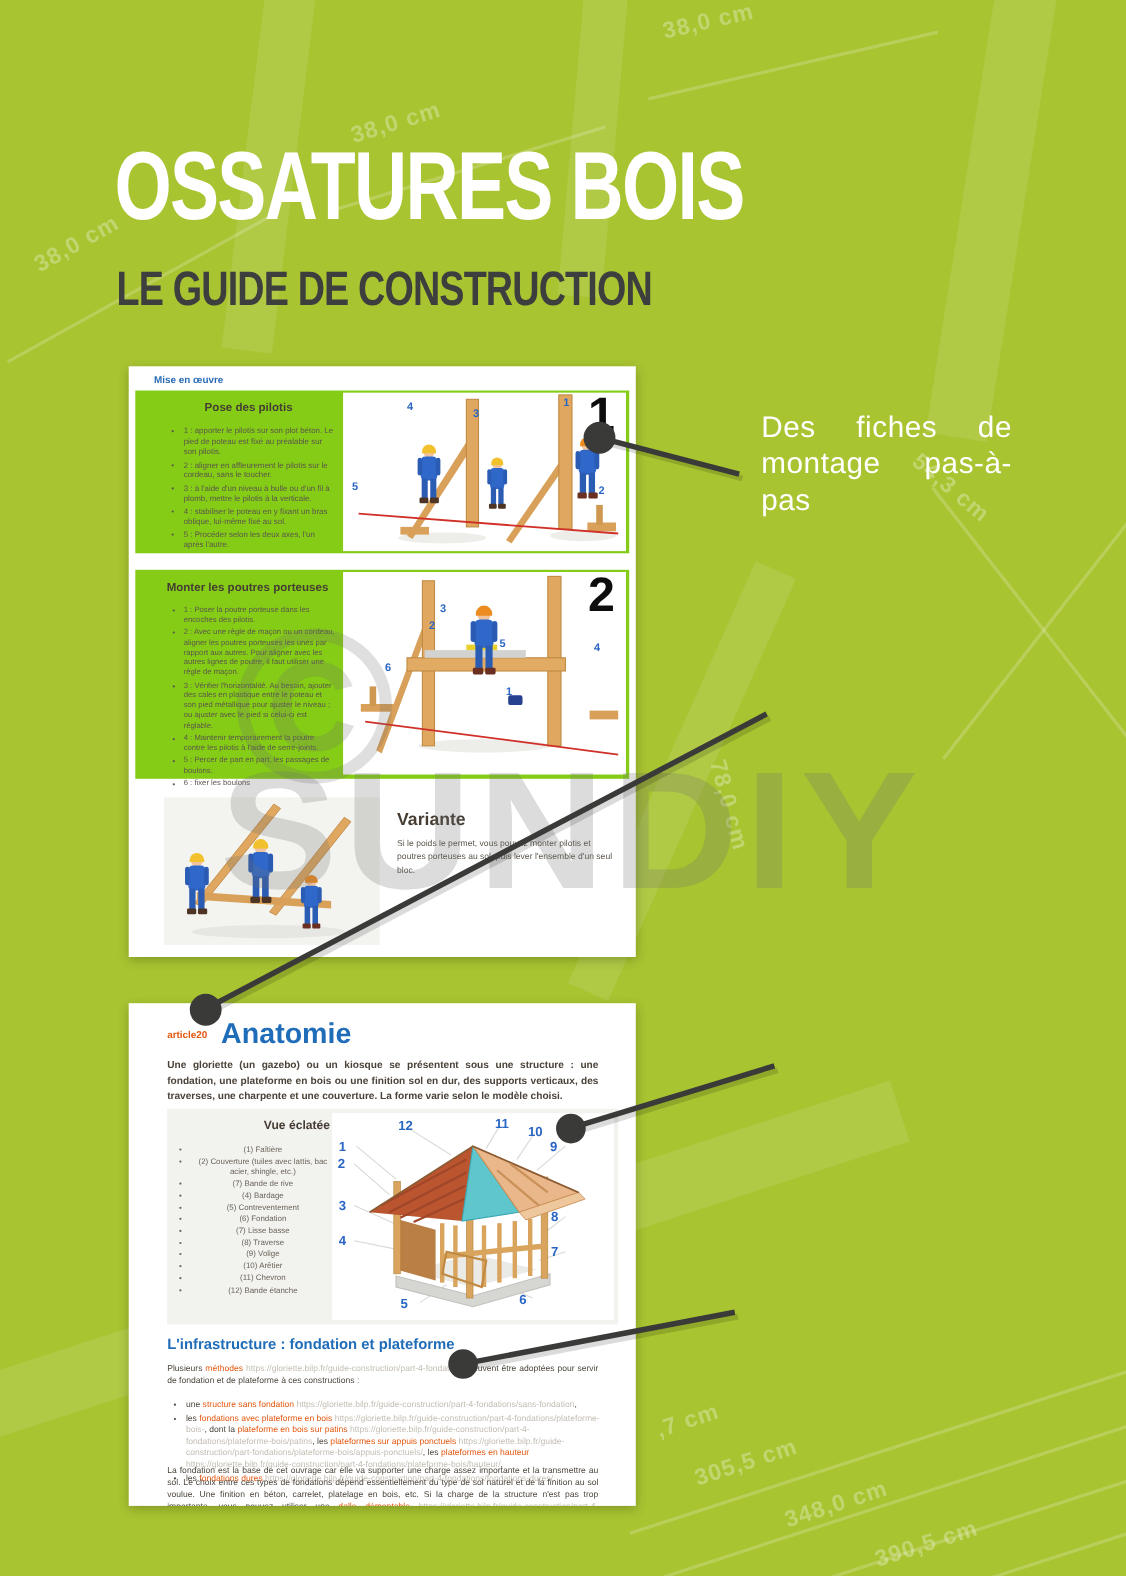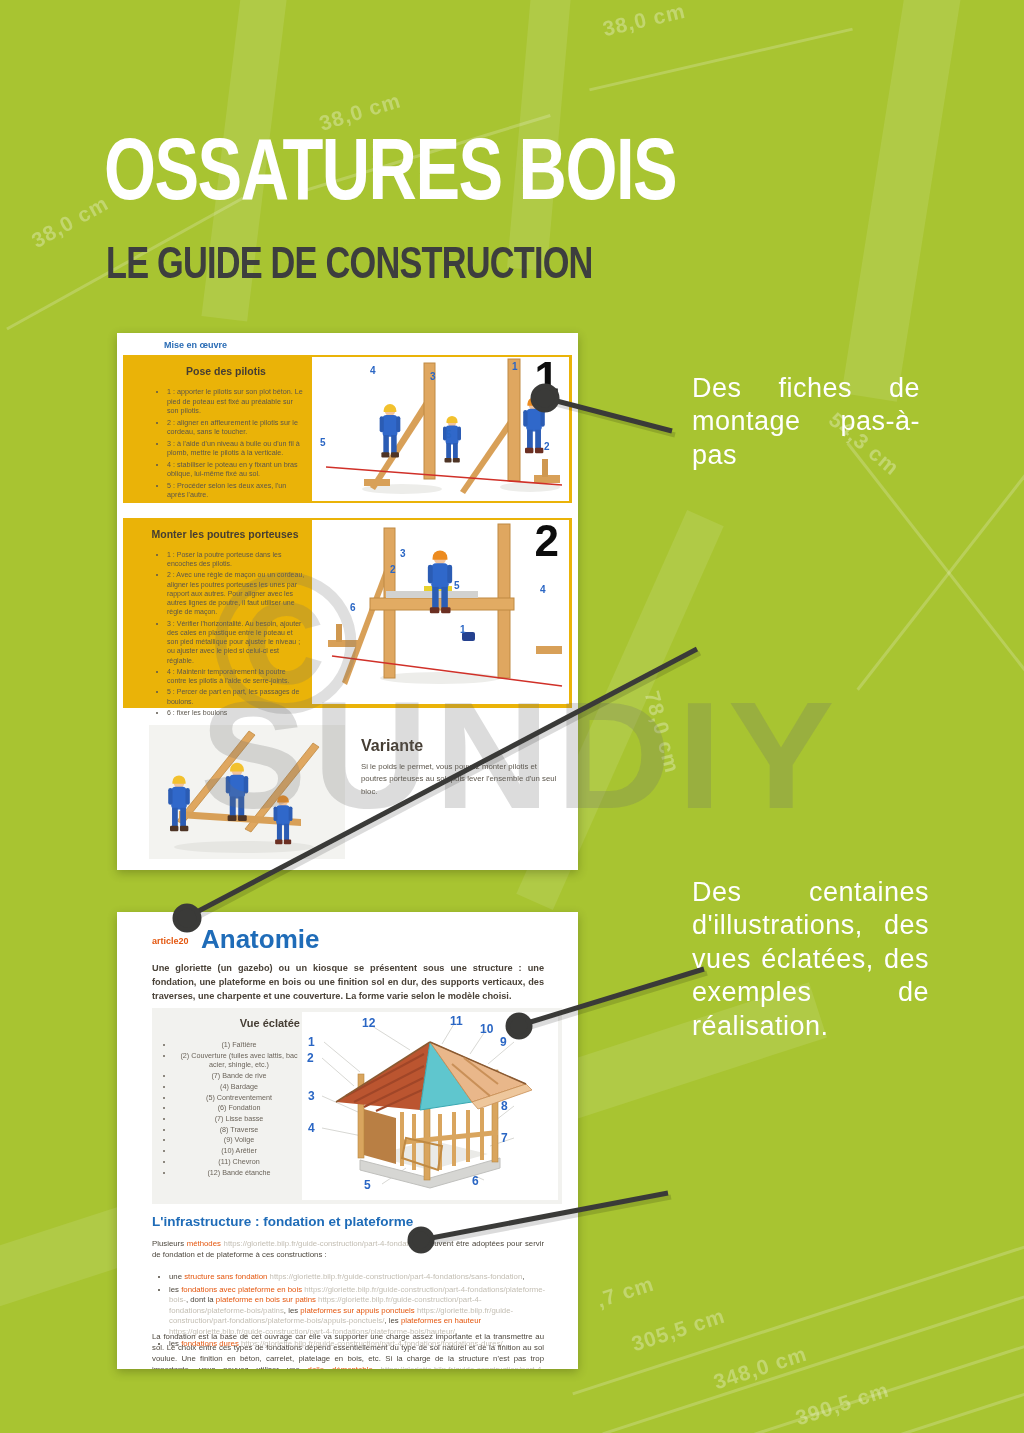--- a/index.html
+++ b/index.html
@@ -16,22 +16,22 @@
          font-weight:800;letter-spacing:-2px;transform:scaleX(0.76);transform-origin:left top;
          white-space:nowrap;}
   .subtitle{position:absolute;left:106px;top:238px;z-index:20;color:#3d3e3e;font-size:44px;
          font-weight:800;letter-spacing:-1px;transform:scaleX(0.78);transform-origin:left top;
          white-space:nowrap;}
   
   .panel{position:absolute;left:117px;width:461px;background:#ffffff;z-index:10;
          box-shadow:0 3px 9px rgba(40,45,10,0.30);overflow:hidden;}
   .panel1{top:333px;height:537px;}
   .panel2{top:912px;height:457px;}
-  .mise{position:absolute;left:47px;top:7px;font-size:9px;font-weight:700;color:#2a6cb5;}
-  .sec{position:absolute;left:6px;width:449px;background:#eab308;}
+  .mise{position:absolute;left:23px;top:7px;font-size:9px;font-weight:700;color:#2a6cb5;}
+  .sec{position:absolute;left:6px;width:449px;background:#84cc16;}
   .sec1{top:22px;height:148px;}
   .sec2{top:185px;height:190px;}
   .sec3{top:390px;height:140px;background:#ffffff;}
   .sec-title{position:absolute;left:30px;top:10px;width:146px;margin:0;text-align:center;
              font-size:10.5px;font-weight:700;color:#453d33;}
   .steps{position:absolute;left:34px;top:32px;width:138px;margin:0;padding-left:10px;
          font-size:7.2px;line-height:1.32;color:#5c564c;}
   .steps li{margin-bottom:2px;}
   .fig{position:absolute;right:3px;top:2px;background:#ffffff;}
   .fig svg{display:block;}
@@ -328,21 +328,20 @@
     <p class="rich infra-intro"><span class="seg-text">Plusieurs </span><span class="seg-link">méthodes</span><span class="seg-url"> https://gloriette.bilp.fr/guide-construction/part-4-fondations </span><span class="seg-text"> peuvent être adoptées pour servir de fondation et de plateforme à ces constructions :</span></p>
     <ul class="infra-bullets">
       <li><span class="seg-text">une </span><span class="seg-link">structure sans fondation</span><span class="seg-url"> https://gloriette.bilp.fr/guide-construction/part-4-fondations/sans-fondation</span><span class="seg-text">,</span></li>
       <li><span class="seg-text">les </span><span class="seg-link">fondations avec plateforme en bois</span><span class="seg-url"> https://gloriette.bilp.fr/guide-construction/part-4-fondations/plateforme-bois-</span><span class="seg-text">, dont la </span><span class="seg-link">plateforme en bois sur patins</span><span class="seg-url"> https://gloriette.bilp.fr/guide-construction/part-4-fondations/plateforme-bois/patins</span><span class="seg-text">, les </span><span class="seg-link">plateformes sur appuis ponctuels</span><span class="seg-url"> https://gloriette.bilp.fr/guide-construction/part-fondations/plateforme-bois/appuis-ponctuels/</span><span class="seg-text">, les </span><span class="seg-link">plateformes en hauteur</span><span class="seg-url"> https://gloriette.bilp.fr/guide-construction/part-4-fondations/plateforme-bois/hauteur/</span><span class="seg-text">,</span></li>
       <li><span class="seg-text">les </span><span class="seg-link">fondations dures</span><span class="seg-url"> https://gloriette.bilp.fr/guide-construction/part-4-fondations/fondations-dures/</span><span class="seg-text">.</span></li>
     </ul>
     <p class="rich outro"><span class="seg-text">La fondation est la base de cet ouvrage car elle va supporter une charge assez importante et la transmettre au sol. Le choix entre ces types de fondations dépend essentiellement du type de sol naturel et de la finition au sol voulue. Une finition en béton, carrelet, platelage en bois, etc. Si la charge de la structure n'est pas trop importante, vous pouvez utiliser une </span><span class="seg-link">dalle démontable</span><span class="seg-url"> https://gloriette.bilp.fr/guide-construction/part-4-fondations/dalle-demontable</span></p>
   </div>
 
   <div class="annotation ann1">Des fiches de montage pas-à-pas</div>
-  <div class="annotation ann3">Des centaines d'illustrations, des vues éclatées, des exemples de réalisation.</div>
 
   <svg class="connectors" width="1024" height="1433" viewBox="0 0 1024 1433">
     <g stroke="rgba(0,0,0,0.14)" stroke-width="5" fill="rgba(0,0,0,0.14)">
       <line x1="675" y1="435" x2="552" y2="403"></line>
       <line x1="700" y1="653" x2="194" y2="919"></line>
       <line x1="707" y1="973" x2="527" y2="1028"></line>
       <line x1="671" y1="1197" x2="429" y2="1243"></line>
     </g>
     <g stroke="#3a3a38" stroke-width="5" fill="#3a3a38">
       <line x1="672" y1="431" x2="549" y2="399"></line>

